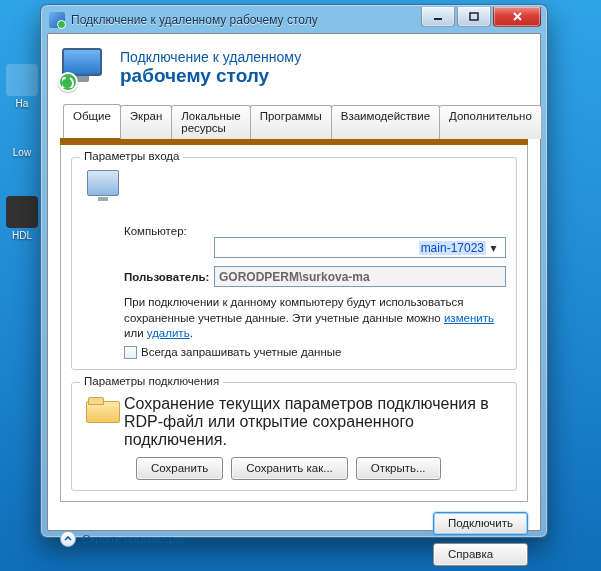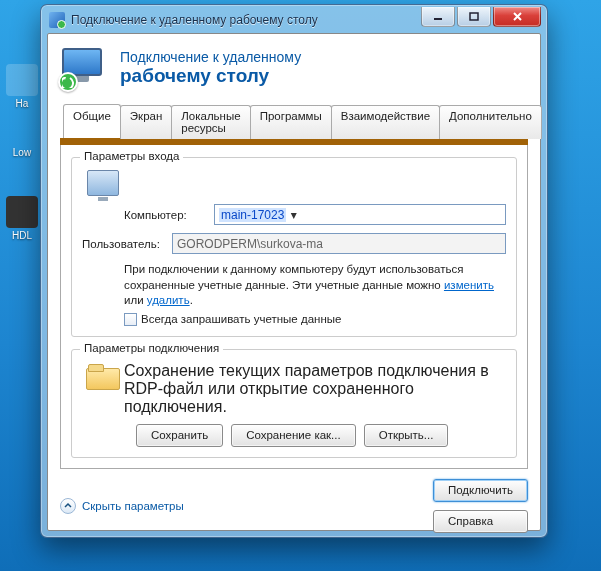--- a/index.html
+++ b/index.html
@@ -144,21 +144,21 @@
   .folder-icon::after{
     content:""; position:absolute; top:0; left:2px; width:14px; height:6px;
     background:#f5d98a; border:1px solid #caa54a; border-radius:2px 2px 0 0;
   }
 
   .lbl { width:90px; font-size:11.5px; }
   .combo, .txt {
     flex:1; height:21px; border:1px solid #7a9ac0;
     font-size:12px; padding:1px 4px; background:#fff;
   }
-  .combo { display:flex; align-items:center; justify-content:flex-start; }
+  .combo { display:flex; align-items:center; justify-content:flex-end;margin-top:33px; }
   .combo-val { color:#0a49c9; background:#cfe3ff; padding:0 2px; }
   .combo-arr { width:15px; text-align:center; color:#333; }
   .txt { color:#666; background:#f3f3f3; display:flex; align-items:center; }
 
   .note { margin-left:42px; font-size:11.5px; line-height:1.35; }
   .link { color:#0066cc; text-decoration:underline; cursor:pointer; }
   .chk-row { margin-left:42px; margin-top:4px; display:flex; align-items:center; font-size:11.5px;}
   .chk {
     width:13px; height:13px; border:1px solid #7a9ac0; margin-right:4px;
     background:linear-gradient(#fff,#e8eef6);
@@ -267,21 +267,21 @@
         </div>
 
         <div class="row" style="margin-left:42px;">
           <div class="lbl">Компьютер:</div>
           <div class="combo">
             <span class="combo-val">main-17023</span>
             <span class="combo-arr">▾</span>
           </div>
         </div>
 
-        <div class="row" style="">
+        <div class="row" style="margin-left:42px;font-weight:bold;">
           <div class="lbl">Пользователь:</div>
           <div class="txt">
             <span>GORODPERM\surkova-ma</span>
           </div>
         </div>
 
         <div class="note">
           <span>При подключении к данному компьютеру будут использоваться сохраненные учетные данные. Эти учетные данные можно </span><span class="link">изменить</span><span> или </span><span class="link">удалить</span><span>.</span>
         </div>
 
@@ -294,21 +294,21 @@
       <div class="group" style="margin-bottom:0;">
         <div class="group-title">Параметры подключения</div>
         <div style="display:flex;">
           <div class="side-icon">
               <div class="folder-icon"></div>
             </div>
           <div style="flex:1;">
             <div class="desc">Сохранение текущих параметров подключения в RDP-файл или открытие сохраненного подключения.</div>
             <div class="btnrow">
               <div class="pbtn">Сохранить</div>
-              <div class="pbtn">Сохранение как...</div>
+              <div class="pbtn">Сохранить как...</div>
               <div class="pbtn">Открыть...</div>
             </div>
           </div>
         </div>
       </div>
 
     </div>
 
     <div class="footer">
       <div class="opt-toggle">

